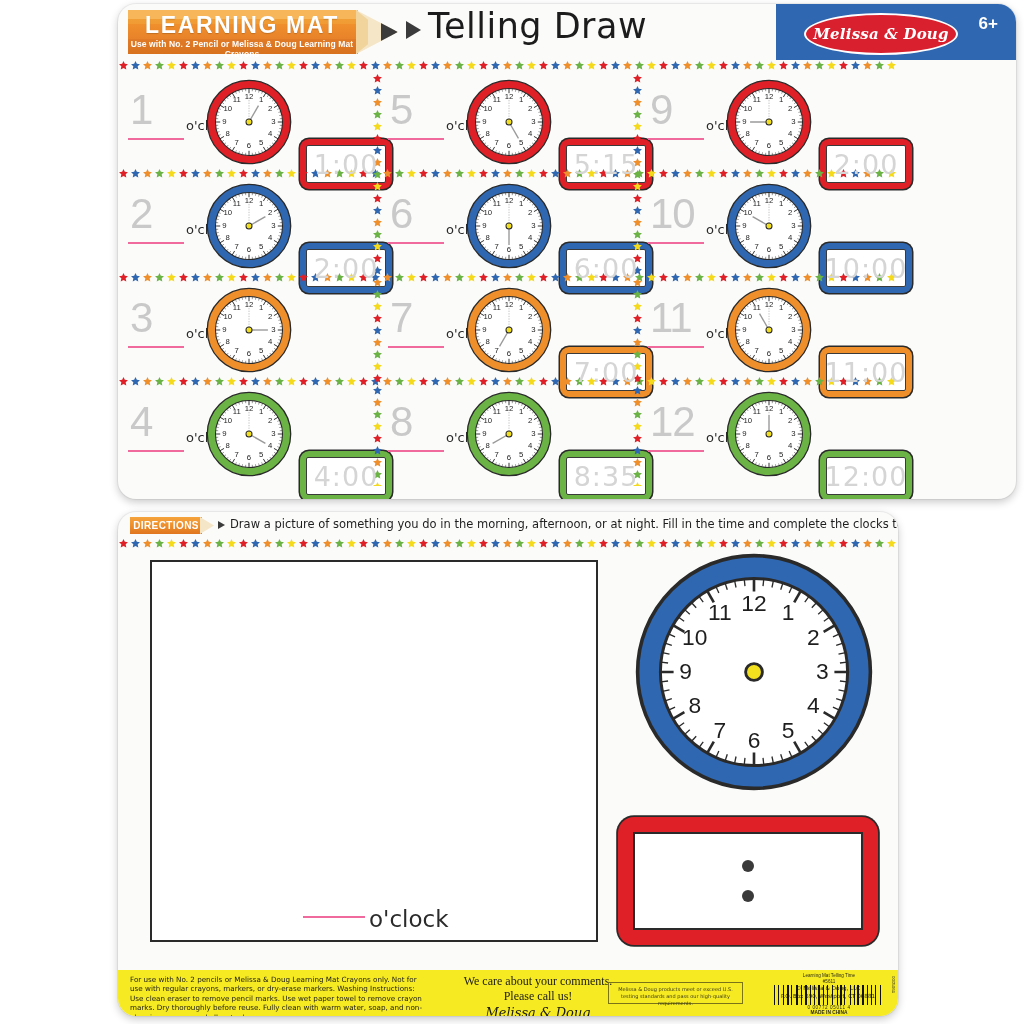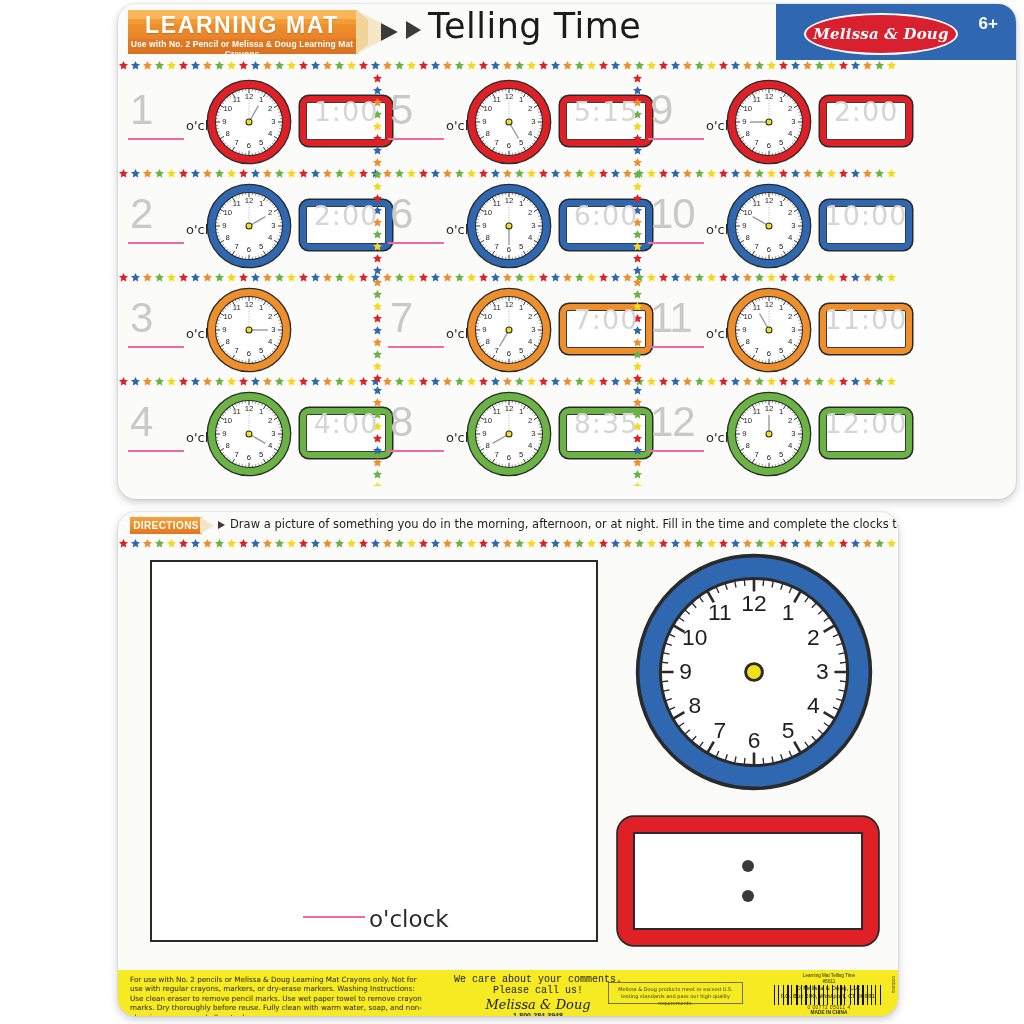--- a/index.html
+++ b/index.html
@@ -135,21 +135,21 @@
     position:absolute;left:60px;top:30px;
     font-size:13px;color:#2b2b2b;
     font-family:"DejaVu Sans", sans-serif;
     white-space:nowrap;
   }
   .clockwrap{position:absolute;}
   .digibox{
     position:absolute;
     border-radius:9px;
     box-sizing:border-box;
-    display:flex;justify-content:center;
+    display:flex;align-items:center;justify-content:center;margin-top:43px;
   }
   .digibox .inner{
     position:absolute;inset:6px;
     background:#ffffff;border:1.6px solid #3a3a3a;border-radius:2px;
   }
   .digitext{
     position:relative;z-index:2;
     font-size:27px;color:#d5d5d5;
     font-family:"DejaVu Sans", sans-serif;
     letter-spacing:1px;
@@ -218,21 +218,21 @@
     background:#f6ea23;
   }
   .f-left{
     position:absolute;left:12px;top:5px;width:300px;
     font-size:7.2px;line-height:9.4px;color:#1a1a1a;
     font-family:"DejaVu Sans", sans-serif;
   }
   .f-mid{
     position:absolute;left:330px;top:4px;width:180px;text-align:center;
   }
-  .f-mid .cm{font-size:10px;color:#1a1a1a;font-family:Liberation Mono, monospace;}
+  .f-mid .cm{font-size:12px;color:#1a1a1a;font-family:Liberation Serif, serif;}
   .f-mid .sig{font-size:13px;font-style:italic;font-family:"DejaVu Serif", serif;color:#1a1a1a;margin-top:1px;}
   .f-mid .ph{font-size:7px;font-weight:bold;color:#1a1a1a;}
   .f-mid .web{font-size:7px;color:#1a1a1a;}
   .f-cert{
     position:absolute;left:490px;top:12px;width:135px;height:22px;
     border:1px solid #7a7318;
     font-size:5px;line-height:7px;color:#3a3a18;text-align:center;
     padding-top:3px;box-sizing:border-box;
     font-family:"DejaVu Sans", sans-serif;
   }
@@ -266,21 +266,21 @@
       <div class="pencil-band">
         <div class="pencil-body"></div>
         <div class="pencil-tip">
           <div class="wood"></div>
             <div class="lead"></div>
         </div>
         <div class="lm-title">LEARNING MAT</div>
         <div class="lm-sub">Use with No. 2 Pencil or Melissa &amp; Doug Learning Mat Crayons</div>
       </div>
       <div class="arrow-tri"></div>
-      <div class="title-main">Telling Time</div>
+      <div class="title-main">Telling Draw</div>
 
       <div class="brand-wrap">
         <div class="brand-oval">
           <span>Melissa &amp; Doug</span>
         </div>
         <div class="age-badge">6+</div>
       </div>
     </div>
 
     <div class="stars" id="top-star-strip" style="left:0;top:56px;width:100%;"><span class="s"><svg viewBox="0 0 24 24" width="11" height="11">

